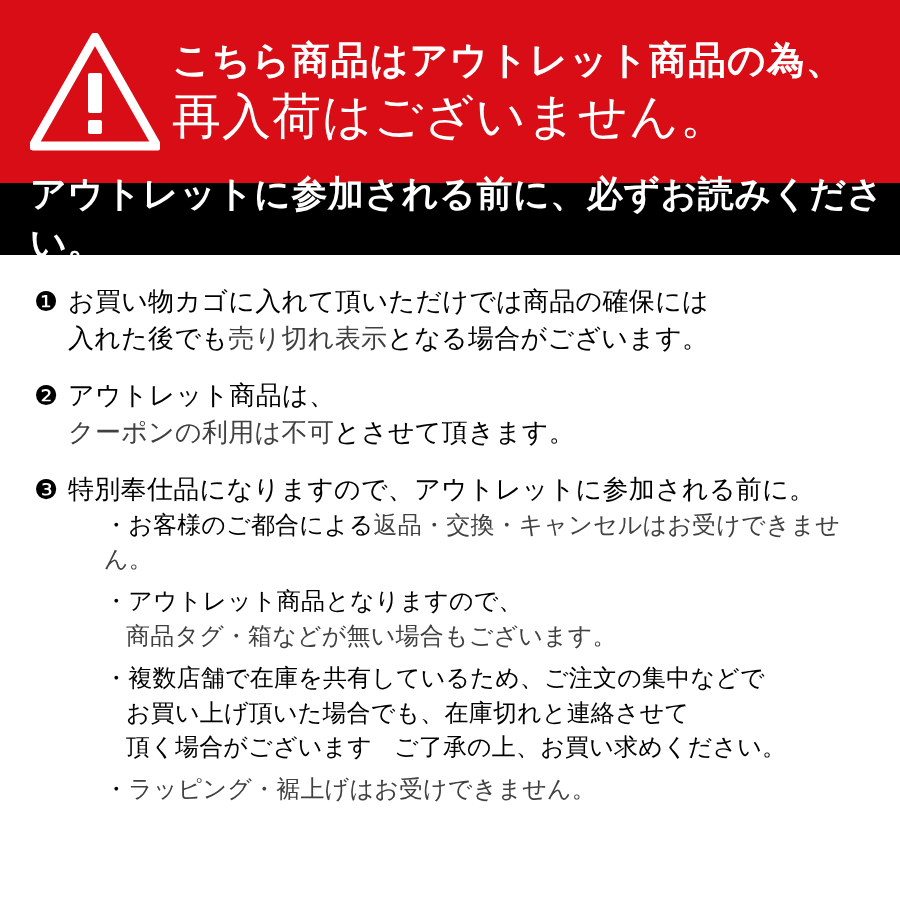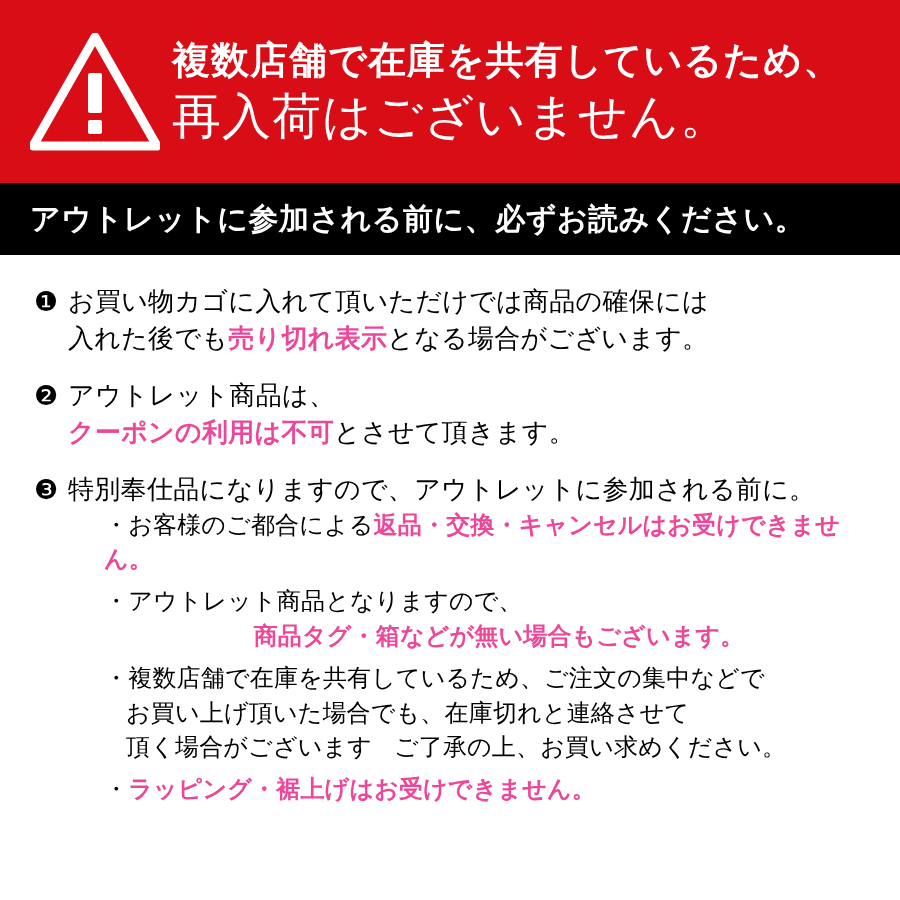--- a/index.html
+++ b/index.html
@@ -62,21 +62,21 @@
   .sub-header {
     background: #000000;
     height: 72px;
     display: flex;
     align-items: center;
     padding-left: 30px;
     box-sizing: border-box;
   }
   .sub-header-text {
     color: #ffffff;
-    font-size: 30px;
+    font-size: 36px;
     font-weight: bold;
     letter-spacing: 0.5px;
   }
 
   
   .content {
     flex: 1;
     padding: 28px 28px 0 34px;
     box-sizing: border-box;
   }
@@ -92,21 +92,21 @@
     line-height: 1.42;
     font-weight: normal;
     color: #000;
   }
   .item-body {
     flex: 1;
     font-size: 26px;
     line-height: 1.42;
     letter-spacing: 0.3px;
   }
-  .red { color: #ec4899; font-weight: bold; text-align: center; }
+  .red { color: #404040; font-weight: normal; }
 
   .sub-list {
     padding-left: 36px;
   }
   .sub-item {
     font-size: 24px;
     line-height: 1.45;
     margin-bottom: 7px;
     letter-spacing: 0.2px;
   }
@@ -121,21 +121,21 @@
 
   <div class="alert-banner">
     <div class="warning-icon">
       <svg width="130" height="118" viewBox="0 0 130 118" aria-hidden="true">
         <path d="M65 4 L127 113 L3 113 Z" fill="none" stroke="#ffffff" stroke-width="9" stroke-linejoin="round"></path>
         <rect x="58" y="40" width="14" height="40" rx="2" fill="#ffffff"></rect>
         <rect x="58" y="87" width="14" height="14" rx="2" fill="#ffffff"></rect>
       </svg>
     </div>
     <div class="alert-text">
-      <div class="alert-line-1">複数店舗で在庫を共有しているため、</div>
+      <div class="alert-line-1">こちら商品はアウトレット商品の為、</div>
       <div class="alert-line-2">再入荷はございません。</div>
     </div>
   </div>
 
   <div class="sub-header">
     <div class="sub-header-text">アウトレットに参加される前に、必ずお読みください。</div>
   </div>
 
   <div class="content">
 

